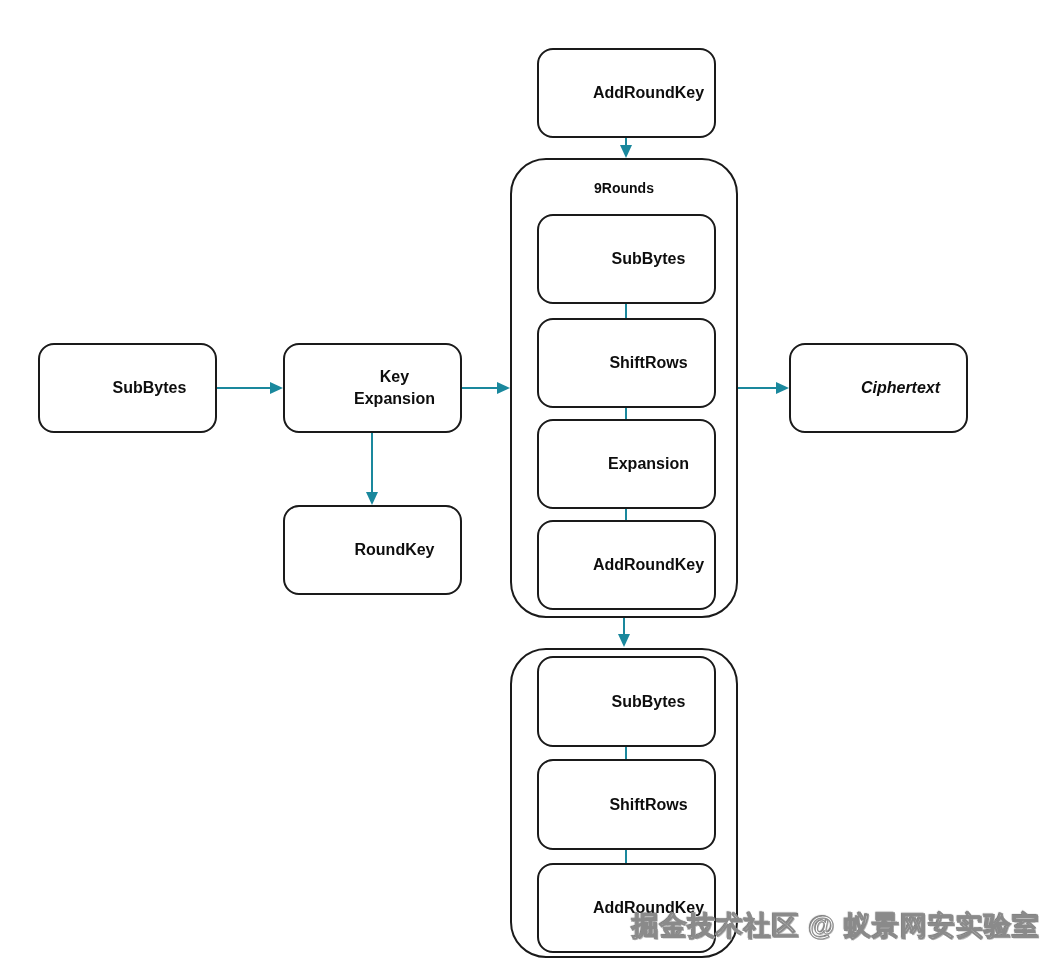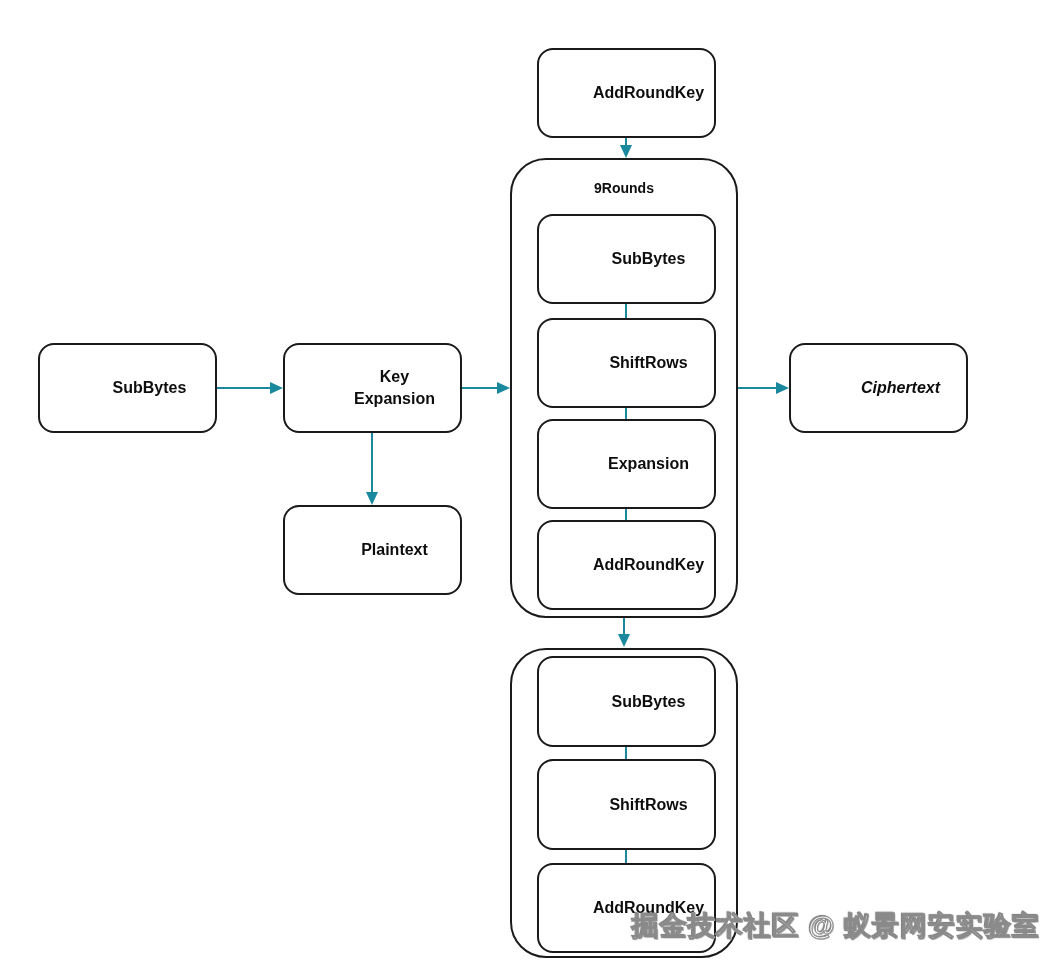--- a/index.html
+++ b/index.html
@@ -133,21 +133,21 @@
     <line class="connector" x1="626" y1="850" x2="626" y2="863"></line>
   </svg>
 
   <div class="node" style="left:537px; top:48px;">AddRoundKey</div>
 
   <div class="node" style="left:38px; top:343px;">SubBytes</div>
 
   <div class="node" style="left:283px; top:343px;">Key
 Expansion</div>
 
-  <div class="node" style="left:283px; top:505px;">Plaintext</div>
+  <div class="node" style="left:283px; top:505px;">RoundKey</div>
 
   <div class="node" style="left:789px; top:343px;font-style:italic;">Ciphertext</div>
 
   <div class="group" style="left:510px; top:158px; width:228px; height:460px;">
     <div class="group-label">9Rounds</div>
   </div>
   <div class="node" style="left:537px; top:214px;">SubBytes</div>
   <div class="node" style="left:537px; top:318px;">ShiftRows</div>
   <div class="node" style="left:537px; top:419px;">Expansion</div>
   <div class="node" style="left:537px; top:520px;">AddRoundKey</div>

